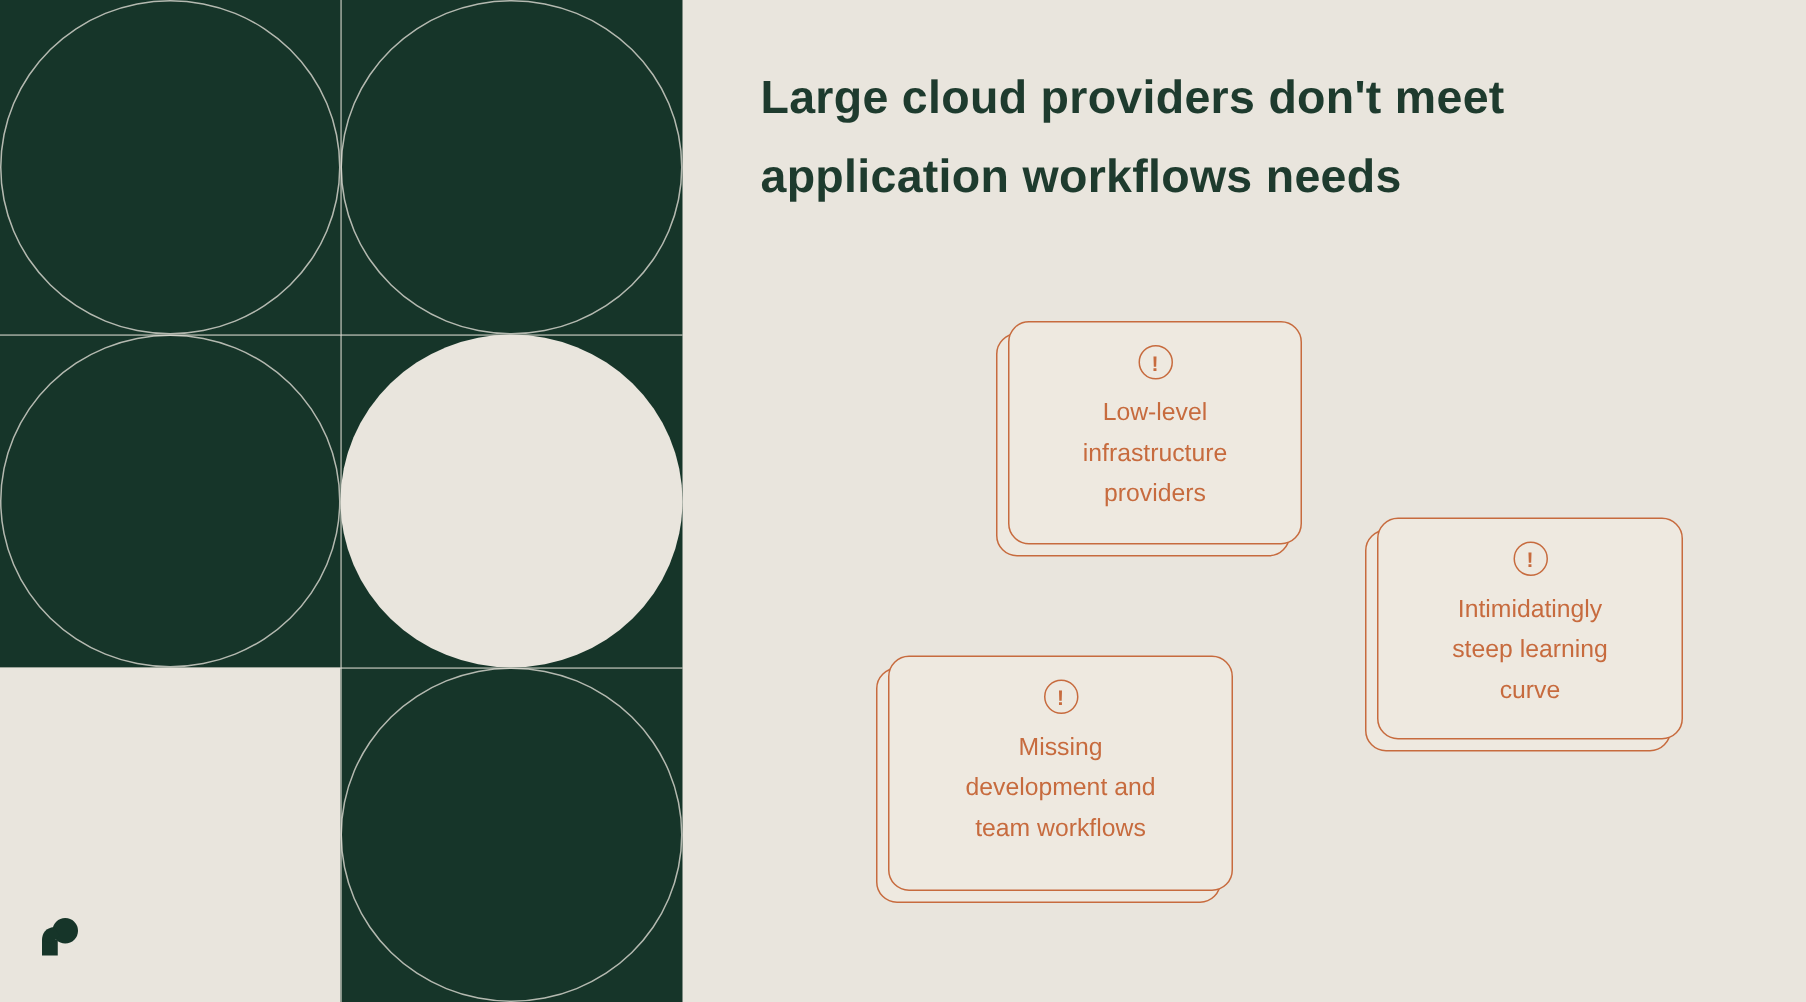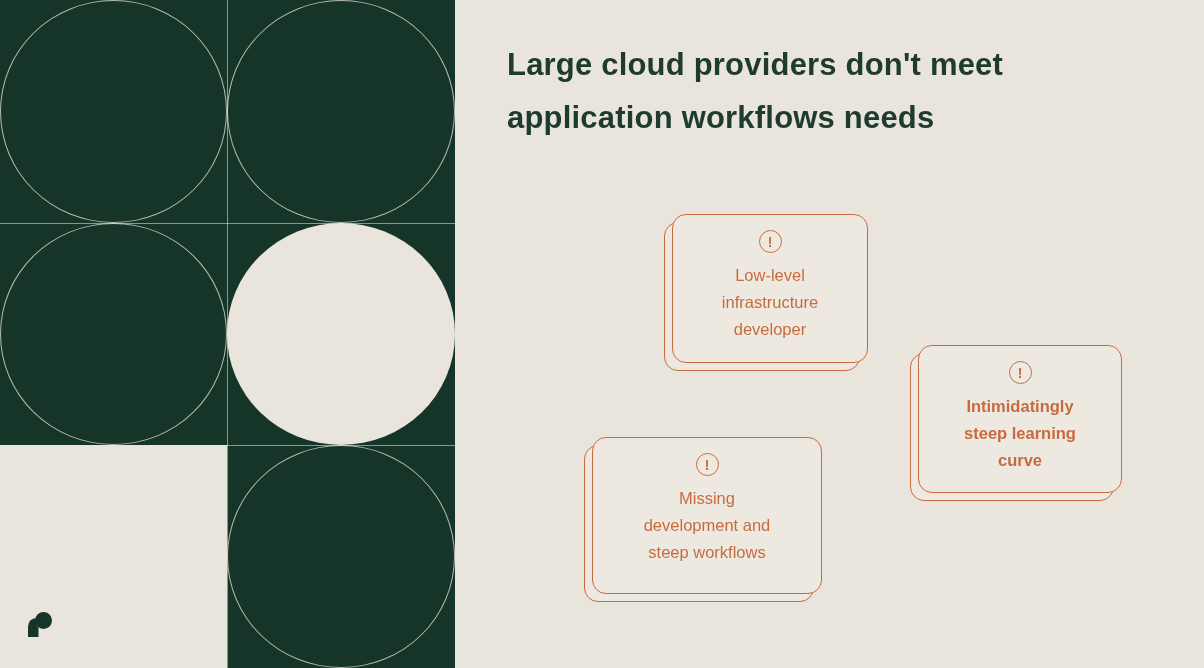--- a/index.html
+++ b/index.html
@@ -88,21 +88,21 @@
     margin-top:9px;
     color:#c76b3e;
     font-size:16.5px; line-height:27px;
     font-weight:500;
     text-align:center;
   }
   .stack-1 { left:672px; top:214px; width:196px; height:149px; }
   .stack-2 { left:918px; top:345px; width:204px; height:148px; }
   .stack-3 { left:592px; top:437px; width:230px; height:157px; }
   .stack-1 .card-label { max-width:134px; }
-  .stack-2 .card-label { max-width:134px;font-weight:bold; }
+  .stack-2 .card-label { max-width:134px; }
   .stack-3 .card-label { max-width:146px; }
 </style>
 </head>
 <body>
 
 <div class="slide">
 
   <div class="pattern">
     <div class="cell dark c-r0c0">
       <div class="circle-outline"></div>
@@ -137,37 +137,37 @@
     <span>Large cloud providers don't meet</span><br>
     <span>application workflows needs</span>
   </h1>
 
   <div class="card-stack stack-1">
     <div class="card-back"></div>
     <div class="card">
       <div class="alert-icon">
         <span>!</span>
       </div>
-      <p class="card-label">Low-level infrastructure developer</p>
+      <p class="card-label">Low-level infrastructure providers</p>
     </div>
   </div>
 
   <div class="card-stack stack-2">
     <div class="card-back"></div>
     <div class="card">
       <div class="alert-icon">
         <span>!</span>
       </div>
       <p class="card-label">Intimidatingly steep learning curve</p>
     </div>
   </div>
 
   <div class="card-stack stack-3">
     <div class="card-back"></div>
     <div class="card">
       <div class="alert-icon">
         <span>!</span>
       </div>
-      <p class="card-label">Missing development and steep workflows</p>
+      <p class="card-label">Missing development and team workflows</p>
     </div>
   </div>
 
 </div>
 
 </body></html>

